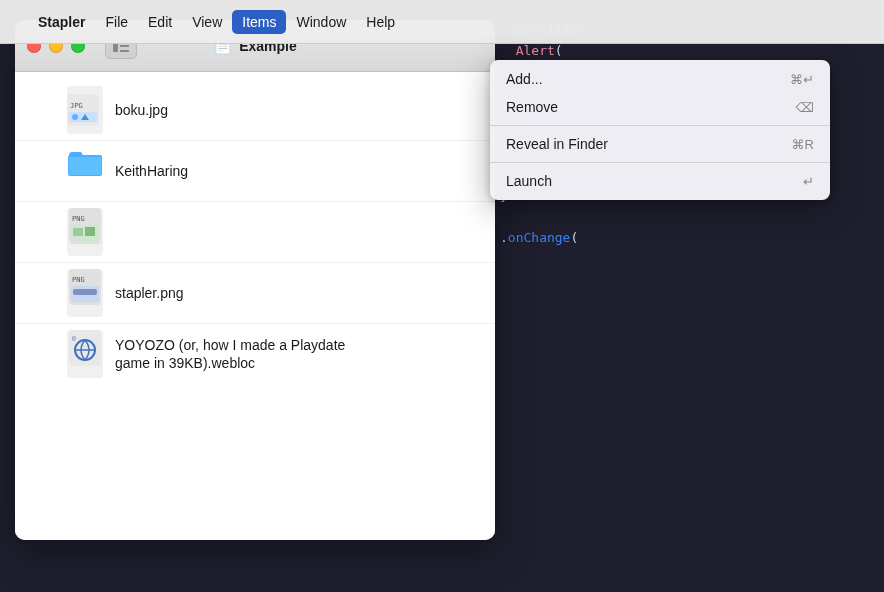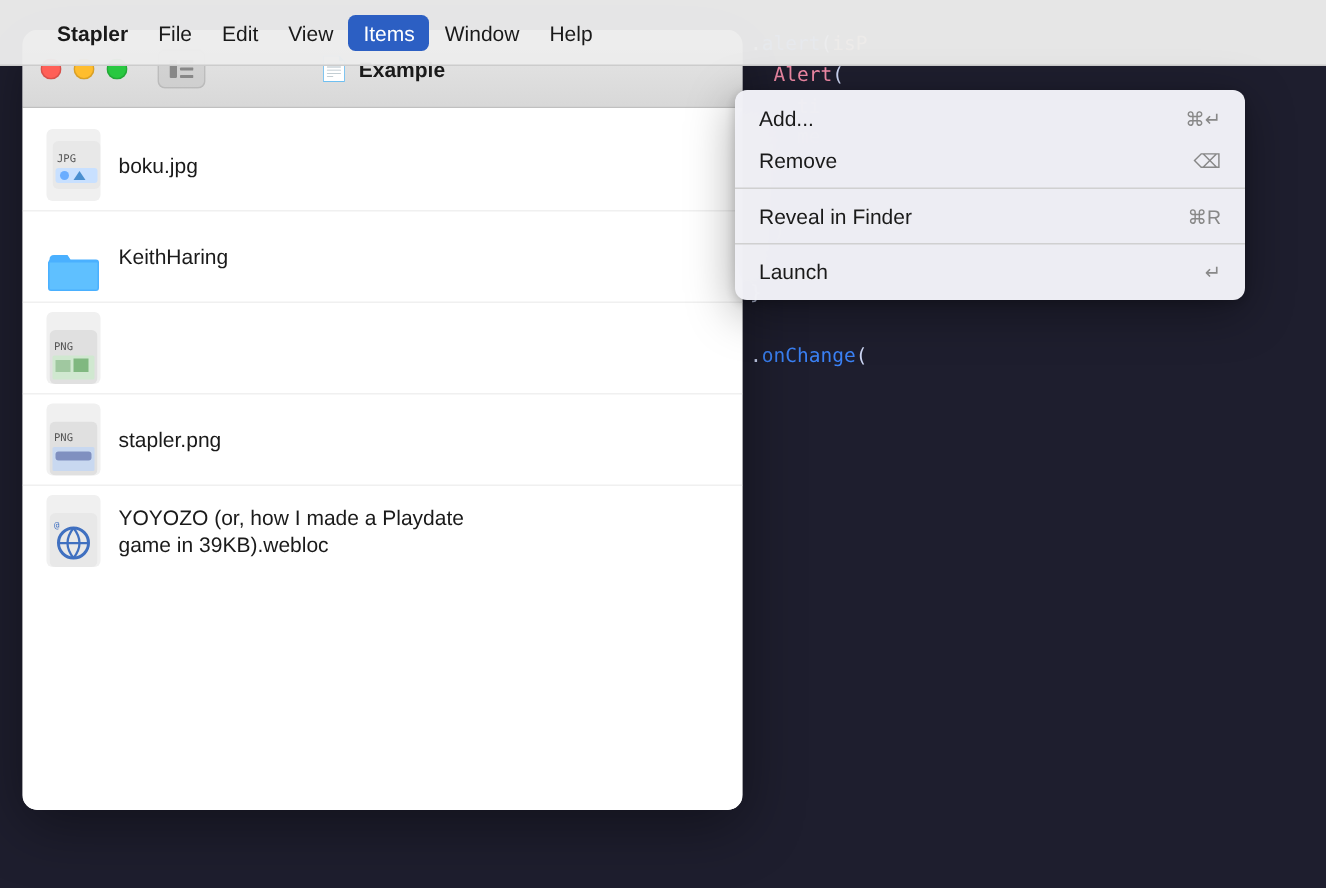--- a/index.html
+++ b/index.html
@@ -185,24 +185,25 @@
     }
 
     .file-item:last-child {
       border-bottom: none;
     }
 
     .file-icon {
       width: 36px;
       height: 48px;
       display: flex;
-      align-items: flex-end;
+      align-items: flex-start;
       justify-content: center;
       font-size: 22px;
       flex-shrink: 0;
+      margin-left: 36px;
     }
 
     .file-icon.jpg-icon {
       background: #f0f0f0;
       border-radius: 4px;
       font-size: 10px;
       color: #555;
       flex-direction: column;
       gap: 1px;
     }

